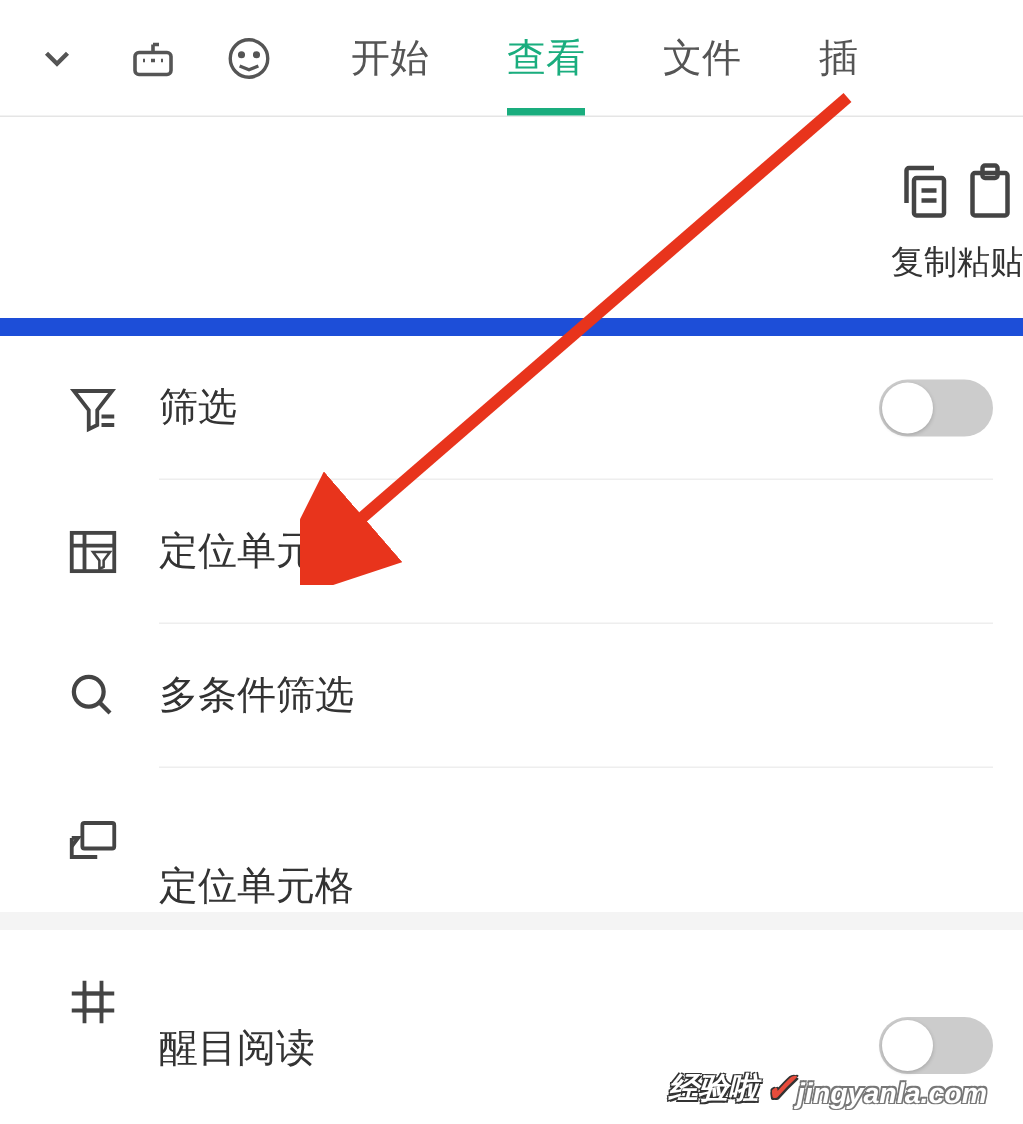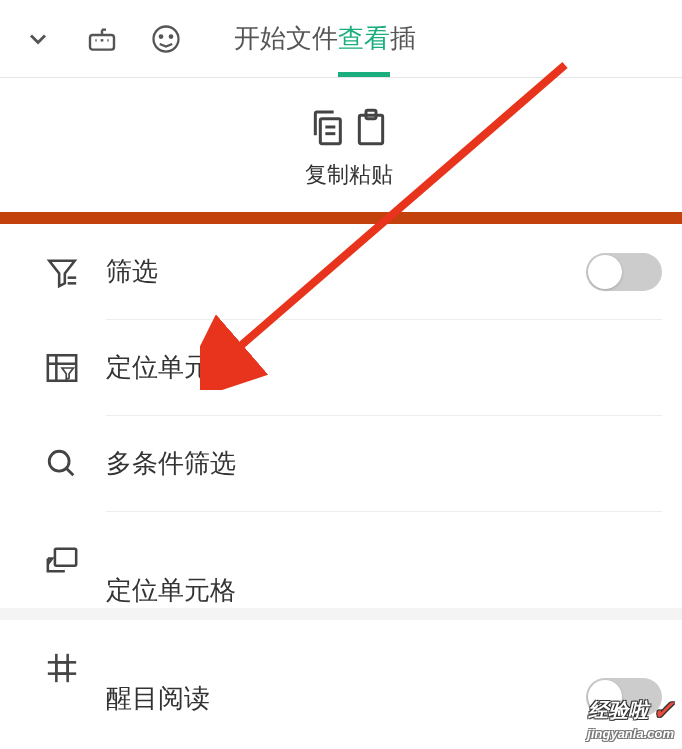--- a/index.html
+++ b/index.html
@@ -32,20 +32,21 @@
       display: flex;
       align-items: center;
       justify-content: center;
       width: 36px;
       height: 36px;
       color: #555;
     }
     .tabs {
       display: flex;
       margin-left: 50px;
+      gap: 52px;
       height: 100%;
       align-items: center;
     }
     .tab {
       font-size: 26px;
       color: #555;
       position: relative;
       height: 100%;
       display: flex;
       align-items: center;
@@ -62,24 +63,24 @@
       right: 0;
       height: 5px;
       background: #1aad7e;
     }
     .tab.partial {
       color: #555;
       overflow: hidden;
     }
     .toolbar {
       display: flex;
-      justify-content: center;
+      justify-content: flex-end;
       align-items: center;
       padding: 28px 0 22px 16px;
-      border-bottom: 12px solid #c2410c;
+      border-bottom: 12px solid #1d4ed8;
     }
     .toolbar-item {
       display: flex;
       flex-direction: column;
       align-items: center;
       gap: 12px;
       cursor: pointer;
     }
     .toolbar-icon {
       width: 42px;
@@ -157,43 +158,43 @@
     .arrow-overlay {
       position: absolute;
       top: 60px;
       left: 200px;
       pointer-events: none;
       z-index: 10;
     }
     .watermark {
       position: absolute;
       bottom: 8px;
-      right: 8px;
-      display: flex;
-      flex-direction: column;
+      right: 24px;
+      display: flex;
+      flex-direction: row;
       align-items: flex-end;
       z-index: 5;
     }
     .watermark-main {
       font-size: 20px;
       font-weight: bold;
       color: #fff;
       text-shadow: -1px -1px 0 #333, 1px -1px 0 #333, -1px 1px 0 #333, 1px 1px 0 #333;
       font-style: italic;
       display: flex;
       align-items: center;
     }
     .watermark-check {
       color: #e74c3c;
       font-size: 26px;
       margin-left: 4px;
       font-weight: bold;
     }
     .watermark-sub {
-      font-size: 13px;
+      font-size: 19px;
       color: #fff;
       text-shadow: -1px -1px 0 #777, 1px -1px 0 #777, -1px 1px 0 #777, 1px 1px 0 #777;
       font-style: italic;
       font-weight: bold;
     }
   </style>
 </head>
 <body>
 
 <div class="top-bar">
@@ -217,22 +218,22 @@
       <svg width="30" height="30" viewBox="0 0 24 24" fill="none" stroke="currentColor" stroke-width="1.8">
         <circle cx="12" cy="12" r="10"></circle>
         <circle cx="8" cy="10" r="1" fill="currentColor"></circle>
         <circle cx="16" cy="10" r="1" fill="currentColor"></circle>
         <path d="M7 16 L12 18 L17 16"></path>
       </svg>
     </div>
   </div>
   <div class="tabs">
     <div class="tab">开始</div>
+    <div class="tab active">查看</div>
     <div class="tab">文件</div>
-    <div class="tab active">查看</div>
     <div class="tab partial">插</div>
   </div>
 </div>
 
 <div class="toolbar">
   <div class="toolbar-item">
     <div class="toolbar-icon">
       <svg width="40" height="40" viewBox="0 0 24 24" fill="none" stroke="currentColor" stroke-width="1.8">
         <rect x="8" y="7" width="12" height="15" rx="1"></rect>
         <path d="M5 17 L5 4 a1 1 0 0 1 1 -1 L16 3"></path>

